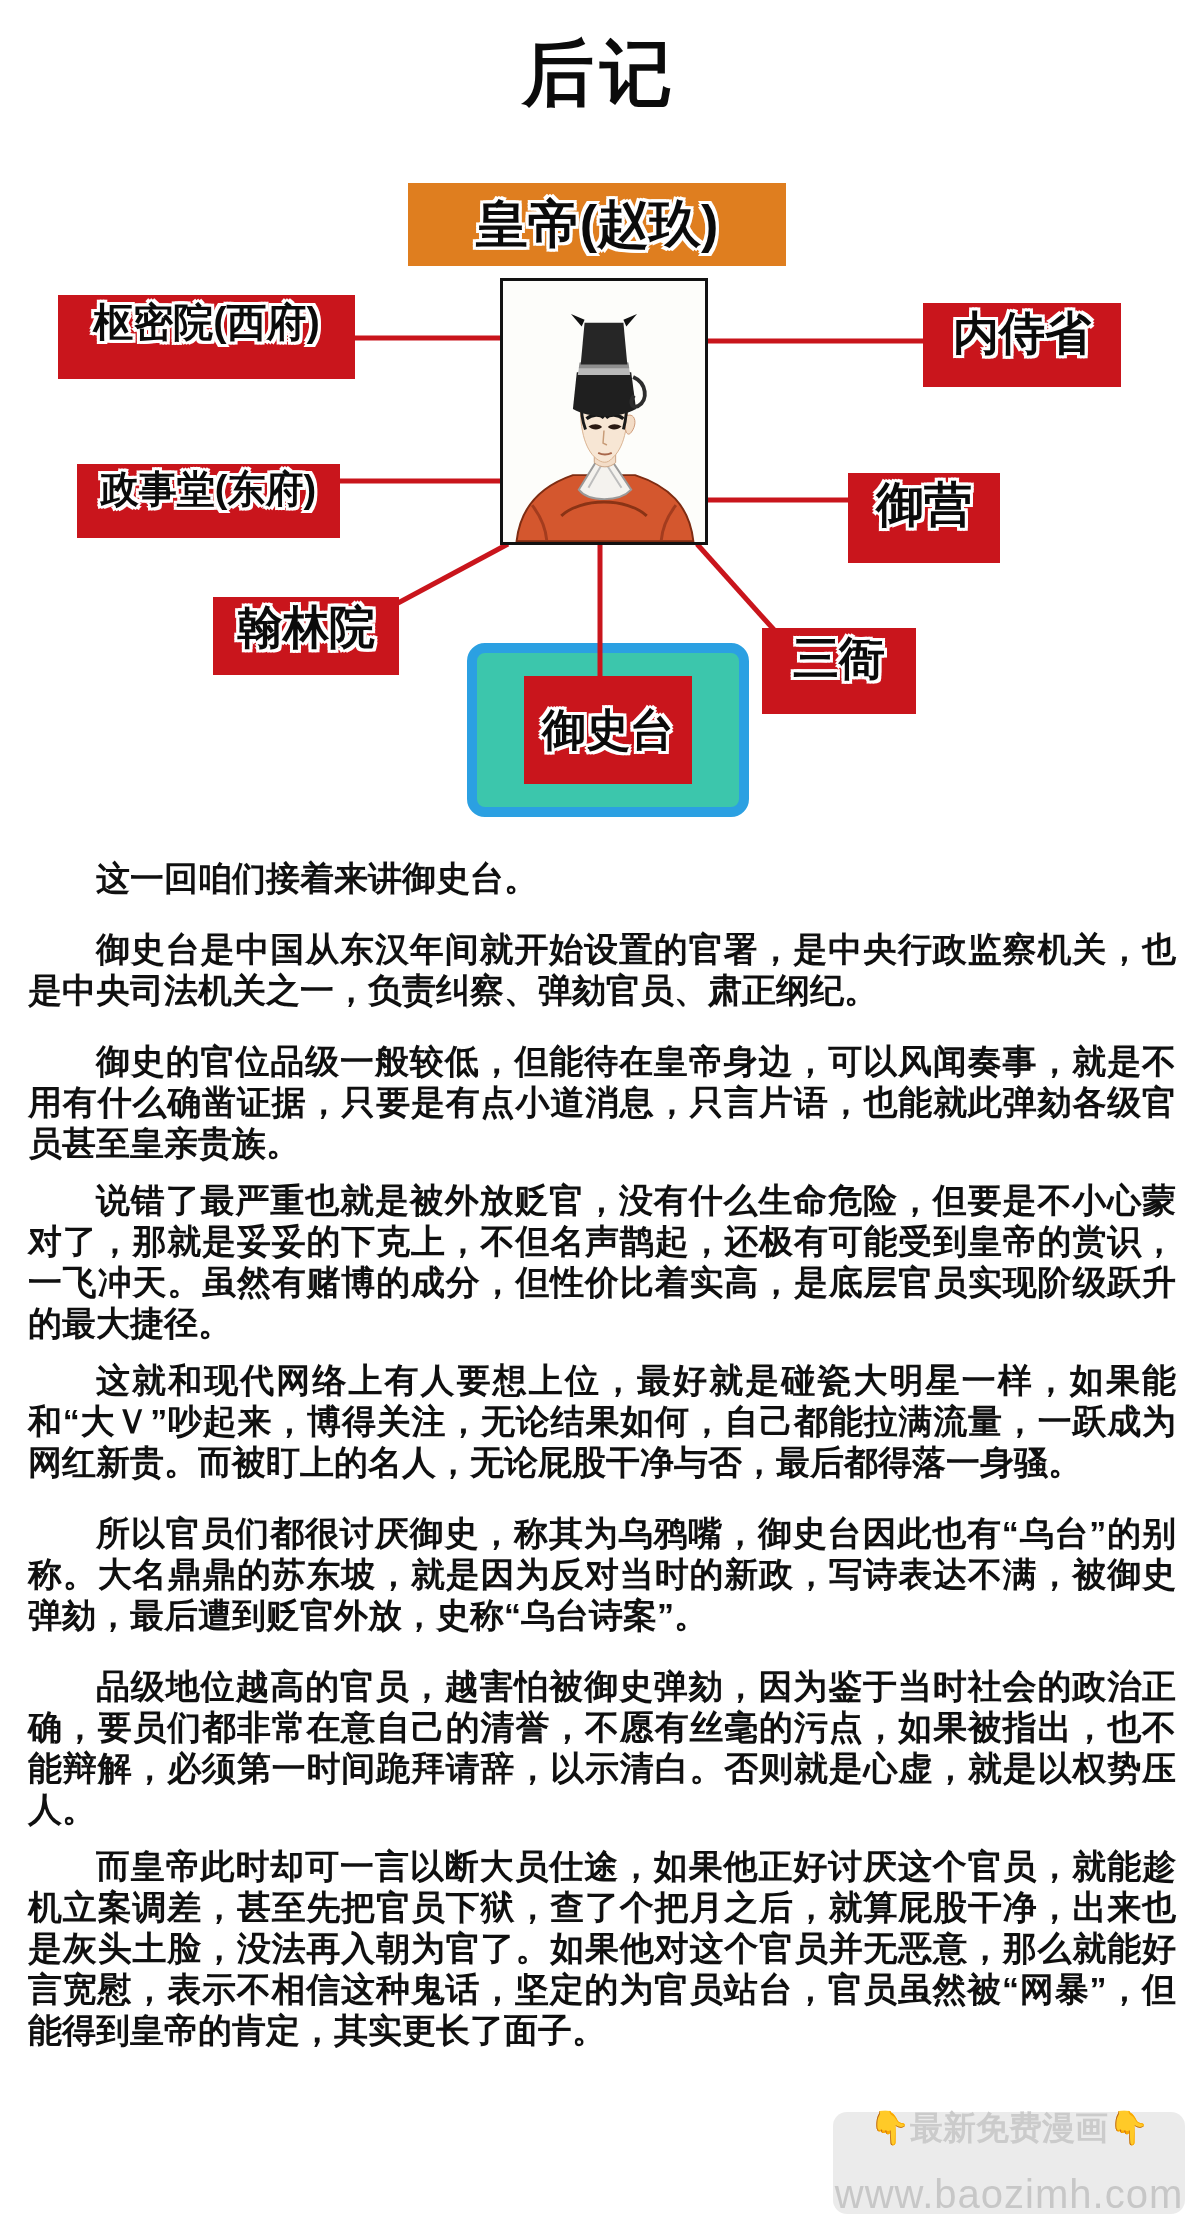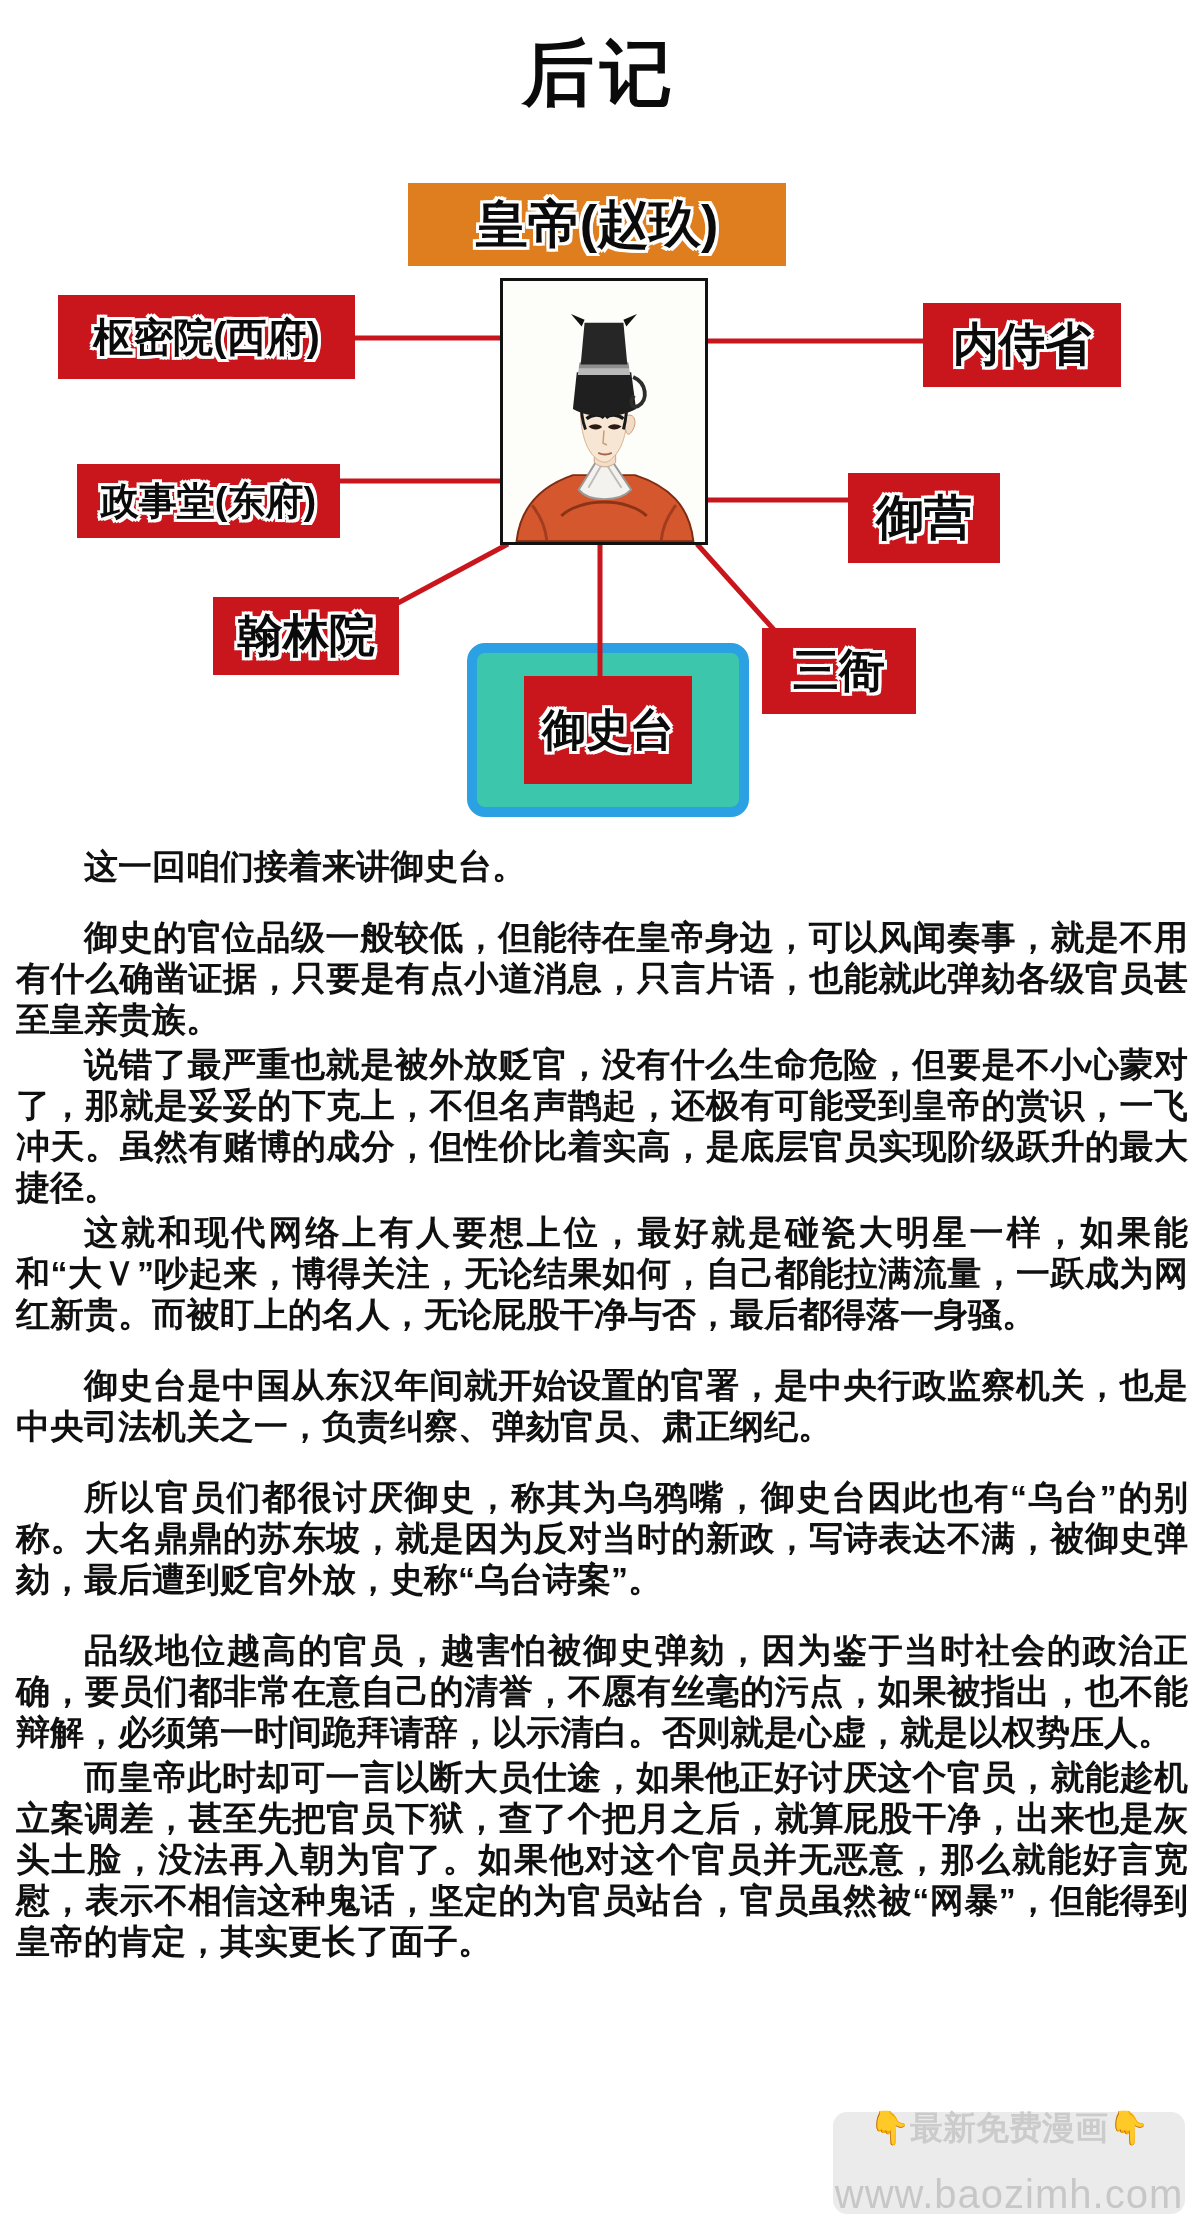--- a/index.html
+++ b/index.html
@@ -22,21 +22,21 @@
   }
   .outline-text{
     font-weight:800;color:#0b0b0b;
     text-shadow:-3px -3px 0 #fff,3px -3px 0 #fff,-3px 3px 0 #fff,3px 3px 0 #fff,
                 -3px 0 0 #fff,3px 0 0 #fff,0 -3px 0 #fff,0 3px 0 #fff;
     white-space:nowrap;
   }
   .banner .outline-text{font-size:52px;}
   .redbox{
     position:absolute;background:#c9151c;z-index:2;
-    display:flex;align-items:center;justify-content:center;
+    display:flex;justify-content:center;
   }
   .box-shumiyuan   {left:58px;  top:295px; width:297px; height:84px;}
   .box-shumiyuan   .outline-text{font-size:40px;}
   .box-zhengshitang{left:77px;  top:464px; width:263px; height:74px;}
   .box-zhengshitang .outline-text{font-size:38px;}
   .box-hanlinyuan  {left:213px; top:597px; width:186px; height:78px;}
   .box-hanlinyuan  .outline-text{font-size:46px;}
   .box-neishisheng {left:923px; top:303px; width:198px; height:84px;}
   .box-neishisheng .outline-text{font-size:46px;}
   .box-yuying      {left:848px; top:473px; width:152px; height:90px;}
@@ -64,21 +64,21 @@
     display:flex;align-items:center;justify-content:center;z-index:2;
   }
   .yushitai-inner .outline-text{font-size:44px;}
   
   .article{
     position:absolute;left:12px;top:842px;width:1180px;
     font-size:34px;line-height:41px;font-weight:600;color:#101010;
     text-align:justify;
   }
   .article section{margin:0 0 30px 0;}
-  .article p{margin:4px;text-indent:2em;}
+  .article p{margin:16px;text-indent:2em;}
   
   .watermark{
     position:absolute;left:833px;top:2112px;width:352px;height:102px;
     background:rgba(233,233,233,0.92);border-radius:14px;z-index:3;
     display:flex;flex-direction:column;align-items:center;justify-content:center;
     line-height:1.15;
   }
   .watermark .wm-row1{font-size:33px;font-weight:700;color:#cbcbcb;white-space:nowrap;}
   .watermark .wm-row1 .hand{color:#f5b63e;font-weight:400;}
   .watermark .wm-row2{font-size:40px;font-weight:500;color:#c7c7c7;letter-spacing:1px;white-space:nowrap;margin-top:24px;}
@@ -171,26 +171,26 @@
     <div class="yushitai-inner">
       <span class="outline-text">御史台</span>
     </div>
   </div>
 
   <div class="article">
     <section>
       <p>这一回咱们接着来讲御史台。</p>
     </section>
     <section>
+      <p>御史台是中国从东汉年间就开始设置的官署，是中央行政监察机关，也是中央司法机关之一，负责纠察、弹劾官员、肃正纲纪。</p>
+    </section>
+    <section>
       <p>御史的官位品级一般较低，但能待在皇帝身边，可以风闻奏事，就是不用有什么确凿证据，只要是有点小道消息，只言片语，也能就此弹劾各级官员甚至皇亲贵族。</p>
       <p>说错了最严重也就是被外放贬官，没有什么生命危险，但要是不小心蒙对了，那就是妥妥的下克上，不但名声鹊起，还极有可能受到皇帝的赏识，一飞冲天。虽然有赌博的成分，但性价比着实高，是底层官员实现阶级跃升的最大捷径。</p>
       <p>这就和现代网络上有人要想上位，最好就是碰瓷大明星一样，如果能和“大Ｖ”吵起来，博得关注，无论结果如何，自己都能拉满流量，一跃成为网红新贵。而被盯上的名人，无论屁股干净与否，最后都得落一身骚。</p>
-    </section>
-    <section>
-      <p>御史台是中国从东汉年间就开始设置的官署，是中央行政监察机关，也是中央司法机关之一，负责纠察、弹劾官员、肃正纲纪。</p>
     </section>
     <section>
       <p>所以官员们都很讨厌御史，称其为乌鸦嘴，御史台因此也有“乌台”的别称。大名鼎鼎的苏东坡，就是因为反对当时的新政，写诗表达不满，被御史弹劾，最后遭到贬官外放，史称“乌台诗案”。</p>
     </section>
     <section>
       <p>品级地位越高的官员，越害怕被御史弹劾，因为鉴于当时社会的政治正确，要员们都非常在意自己的清誉，不愿有丝毫的污点，如果被指出，也不能辩解，必须第一时间跪拜请辞，以示清白。否则就是心虚，就是以权势压人。</p>
       <p>而皇帝此时却可一言以断大员仕途，如果他正好讨厌这个官员，就能趁机立案调差，甚至先把官员下狱，查了个把月之后，就算屁股干净，出来也是灰头土脸，没法再入朝为官了。如果他对这个官员并无恶意，那么就能好言宽慰，表示不相信这种鬼话，坚定的为官员站台，官员虽然被“网暴”，但能得到皇帝的肯定，其实更长了面子。</p>
     </section>
   </div>
 

